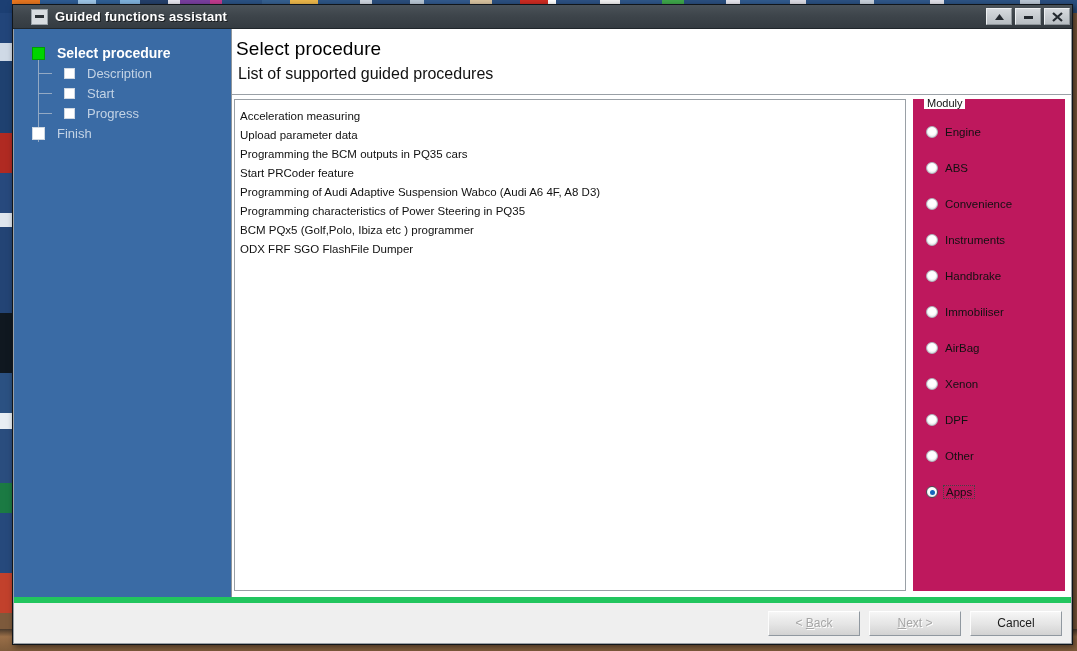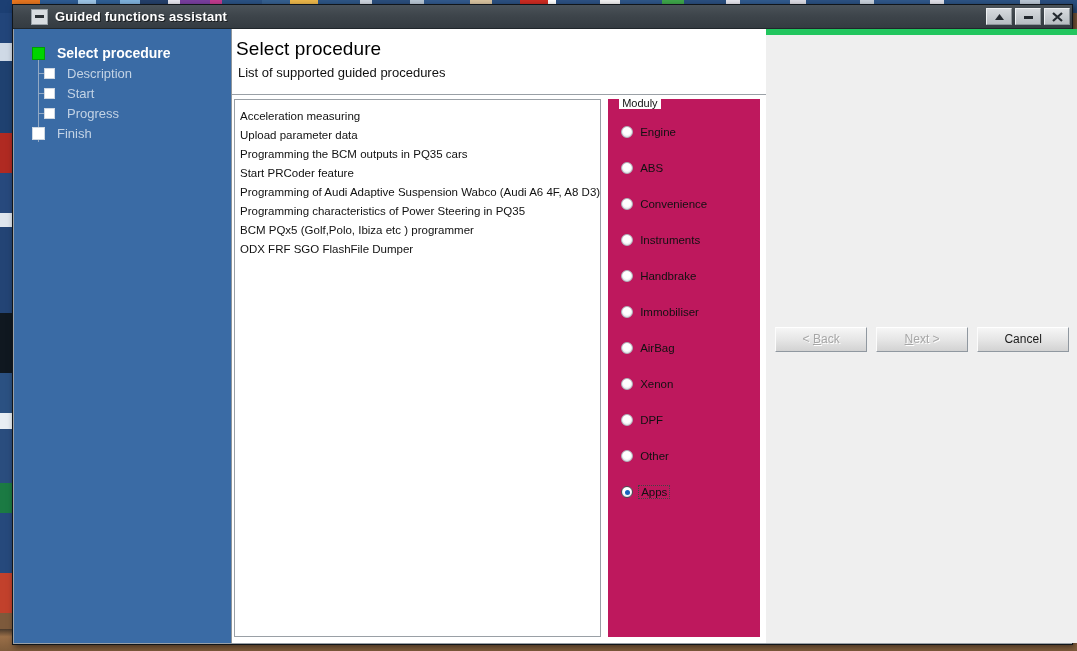--- a/index.html
+++ b/index.html
@@ -87,55 +87,55 @@
     width:24px;height:15px;margin-left:3px;flex:0 0 24px;
     background:linear-gradient(180deg,#d6dade 0%,#b7bdc2 100%);
     border:1px solid #8d9499;
     border-top-color:#eef1f3;border-left-color:#eef1f3;
     display:flex;align-items:center;justify-content:center;
     font-size:10px;color:#1c2228;line-height:1;
   }
   .wbtn svg{display:block;}
 
   
-  #winbody{flex:1 1 auto;display:flex;flex-direction:row;background:#ffffff;
+  #winbody{flex:1 1 auto;display:flex;flex-direction:column;background:#ffffff;
            border:1px solid #9aa0a6;border-top:none;box-sizing:border-box;}
   #mainrow{flex:1 1 auto;display:flex;min-height:0;}
 
   
   #sidebar{
     width:218px;flex:0 0 218px;background:#3a6ba5;
     padding:14px 0 0 0;box-sizing:border-box;position:relative;
     border-right:1px solid #8e959b;
   }
   .steps{position:relative;margin-left:18px;}
   .step{display:flex;align-items:center;height:20px;margin-bottom:0;position:relative;}
   .step + .step{margin-top:0;}
   .stepbox{
     width:13px;height:13px;flex:0 0 13px;border:1px solid #cfd8e2;
     background:#ffffff;box-sizing:border-box;
   }
   .stepbox.active{background:#00d400;border-color:#00a000;}
   .steplabel{margin-left:12px;font-size:13px;color:#c3d3e5;white-space:nowrap;}
   .step.current .steplabel{color:#ffffff;font-weight:bold;font-size:14px;}
-  .step.indent{margin-left:12px;}
+  .step.indent{margin-left:32px;}
   .step.indent .stepbox{width:11px;height:11px;flex:0 0 11px;}
   #treeline{
     position:absolute;left:6px;top:10px;width:1px;height:88px;background:#93a9c4;
   }
   .tick{position:absolute;left:6px;width:14px;height:1px;background:#93a9c4;}
 
   
   #content{flex:1 1 auto;display:flex;flex-direction:column;min-width:0;background:#ffffff;}
   #header{
     flex:0 0 66px;padding:9px 0 0 4px;box-sizing:border-box;
     border-bottom:1px solid #9aa0a6;background:#ffffff;
   }
   #header h1{margin:0;font-size:19px;font-weight:normal;color:#000000;letter-spacing:.1px;}
-  #header p{margin:5px 4px 0 2px;font-size:13px;color:#111111;}
+  #header p{margin:5px 4px 0 2px;font-size:16px;color:#111111;}
 
   #lowerrow{flex:1 1 auto;display:flex;min-height:0;padding:4px 6px 6px 2px;box-sizing:border-box;background:#ffffff;}
 
   #listpanel{
     flex:1 1 auto;min-width:0;border:1px solid #9aa0a6;background:#ffffff;
     padding:7px 0 0 0;box-sizing:border-box;overflow:hidden;
   }
   .listitem{
     height:19px;line-height:19px;font-size:11.5px;color:#111;
     padding-left:5px;white-space:nowrap;cursor:default;

